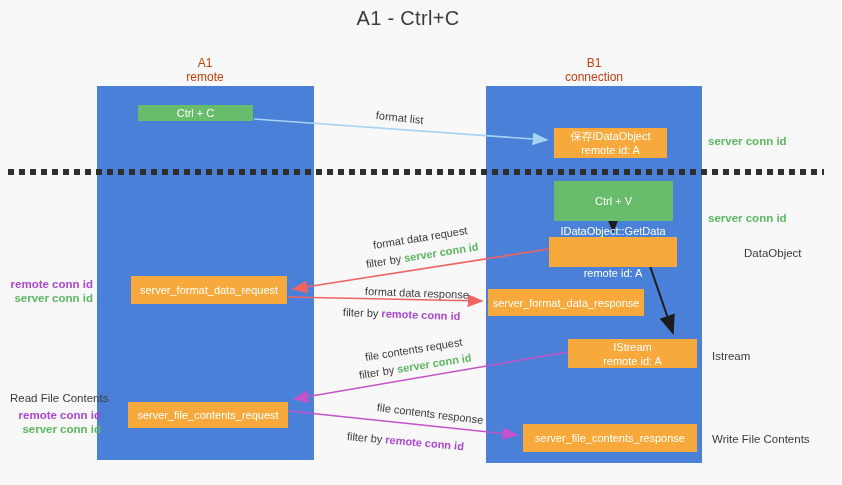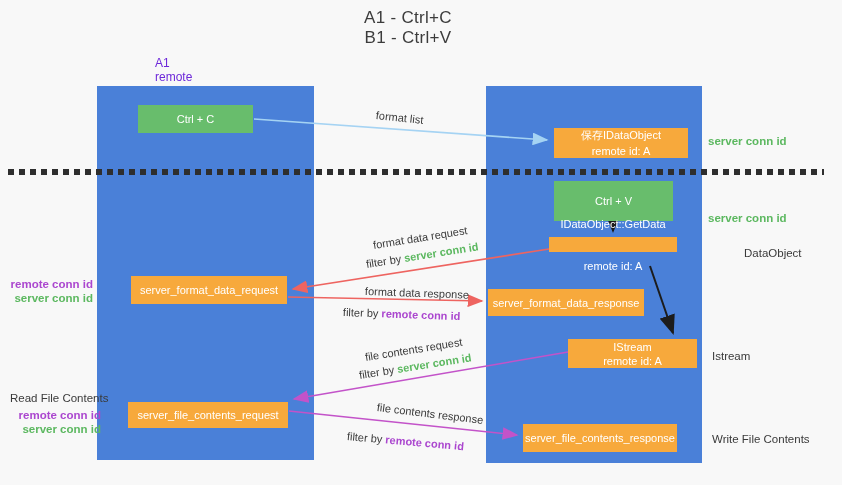--- a/index.html
+++ b/index.html
@@ -2,23 +2,23 @@
 <html><head>
 <meta charset="utf-8">
 <style>
   html,body{margin:0;padding:0;}
   .canvas{
     position:relative;width:842px;height:485px;background:#f8f8f8;
     font-family:"Liberation Sans",sans-serif;overflow:hidden;
   }
   .title{
     position:absolute;left:308px;top:8px;width:200px;text-align:center;
-    font-size:17px;color:#3c3c3c;line-height:20px;letter-spacing:0.3px;
+    font-size:20px;color:#3c3c3c;line-height:20px;letter-spacing:0.3px;
   }
-  .hdr{position:absolute;font-size:12px;color:#6d28d9;line-height:14px;}
+  .hdr{position:absolute;text-align:center;font-size:12px;color:#c2410c;line-height:14px;}
   .col{position:absolute;background:#4a80d8;}
   .dotted{
     position:absolute;left:8px;top:169px;width:816px;height:6px;
     background:repeating-linear-gradient(90deg,#2e2e2e 0 6px,transparent 6px 11px);
   }
   .node{
     position:absolute;display:flex;flex-direction:column;align-items:center;
     justify-content:center;color:#ffffff;font-size:11px;line-height:14px;
     text-align:center;white-space:nowrap;
   }
@@ -34,26 +34,29 @@
   .purple-t{color:#ab47cf;font-weight:bold;}
   .arrows{position:absolute;left:0;top:0;pointer-events:none;}
 </style>
 </head>
 <body>
 
 <div class="canvas">
 
   <div class="title">
     <div>A1 - Ctrl+C</div>
-    <div>B1 - Ctrl+V</div>
   </div>
 
   <div class="hdr" style="left:155px;top:56px;width:100px;">
     <div>A1</div>
     <div>remote</div>
+  </div>
+  <div class="hdr" style="left:544px;top:56px;width:100px;">
+    <div>B1</div>
+    <div>connection</div>
   </div>
 
   <div class="col" style="left:97px;top:86px;width:217px;height:374px;"></div>
   <div class="col" style="left:486px;top:86px;width:216px;height:377px;"></div>
 
   <div class="dotted"></div>
 
   <svg class="arrows" width="842" height="485" viewBox="0 0 842 485">
     <defs>
       <marker id="ah-blue" markerWidth="10" markerHeight="8" refX="9" refY="4" orient="auto">
@@ -71,34 +74,34 @@
     </defs>
     <line x1="254" y1="119" x2="547" y2="140" stroke="#a5d3f3" stroke-width="1.6" marker-end="url(#ah-blue)"></line>
     <line x1="613" y1="208" x2="613" y2="231" stroke="#1c1c1c" stroke-width="2" marker-end="url(#ah-black)"></line>
     <line x1="650" y1="266" x2="673" y2="333" stroke="#1c1c1c" stroke-width="2" marker-end="url(#ah-black)"></line>
     <line x1="549" y1="249" x2="293" y2="289" stroke="#ee6460" stroke-width="1.6" marker-end="url(#ah-red)"></line>
     <line x1="288" y1="297" x2="482" y2="301" stroke="#ee6460" stroke-width="1.6" marker-end="url(#ah-red)"></line>
     <line x1="568" y1="352" x2="294" y2="399" stroke="#c353c9" stroke-width="1.6" marker-end="url(#ah-mag)"></line>
     <line x1="289" y1="411" x2="517" y2="435" stroke="#c353c9" stroke-width="1.6" marker-end="url(#ah-mag)"></line>
   </svg>
 
-  <div class="node green-box" style="left:138px;top:105px;width:115px;height:28px;">
+  <div class="node green-box" style="left:138px;top:105px;width:115px;height:16px;">
     <span>Ctrl + C</span>
   </div>
 
-  <div class="node orange-box" style="left:554px;top:128px;width:134px;height:30px;justify-content:space-between;">
+  <div class="node orange-box" style="left:554px;top:128px;width:113px;height:30px;">
     <span>保存IDataObject</span>
     <span>remote id: A</span>
   </div>
 
   <div class="node green-box" style="left:554px;top:181px;width:119px;height:40px;">
     <span>Ctrl + V</span>
   </div>
 
-  <div class="node orange-box" style="left:549px;top:237px;width:128px;height:15px;gap:28px;">
+  <div class="node orange-box" style="left:549px;top:237px;width:128px;height:30px;gap:28px;">
     <span>IDataObject::GetData</span>
     <span>remote id: A</span>
   </div>
 
   <div class="node orange-box" style="left:131px;top:276px;width:156px;height:28px;">
     <span>server_format_data_request</span>
   </div>
 
   <div class="node orange-box" style="left:488px;top:289px;width:156px;height:27px;">
     <span>server_format_data_response</span>
@@ -106,21 +109,21 @@
 
   <div class="node orange-box" style="left:568px;top:339px;width:129px;height:29px;">
     <span>IStream</span>
     <span>remote id: A</span>
   </div>
 
   <div class="node orange-box" style="left:128px;top:402px;width:160px;height:26px;">
     <span>server_file_contents_request</span>
   </div>
 
-  <div class="node orange-box" style="left:523px;top:424px;width:154px;height:28px;">
+  <div class="node orange-box" style="left:523px;top:424px;width:174px;height:28px;">
     <span>server_file_contents_response</span>
   </div>
 
   <div class="mid-label" style="left:376px;top:109px;transform:rotate(6deg);">
     <span>format list</span>
   </div>
 
   <div class="mid-label" style="left:373px;top:239px;transform:rotate(-9deg);">
     <span>format data request</span>
   </div>

